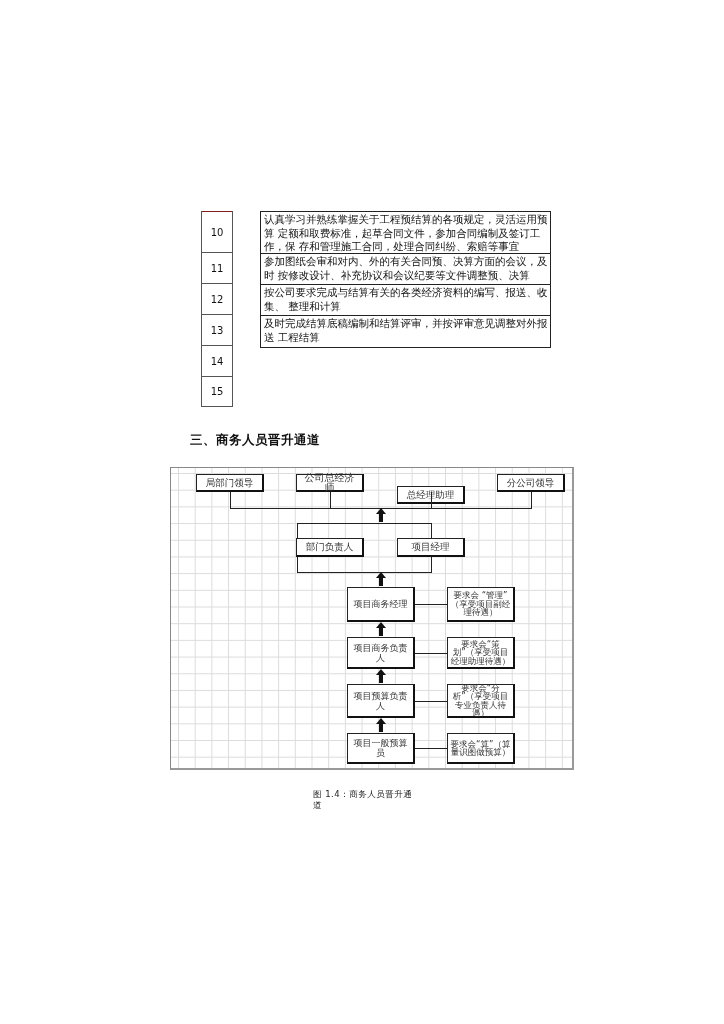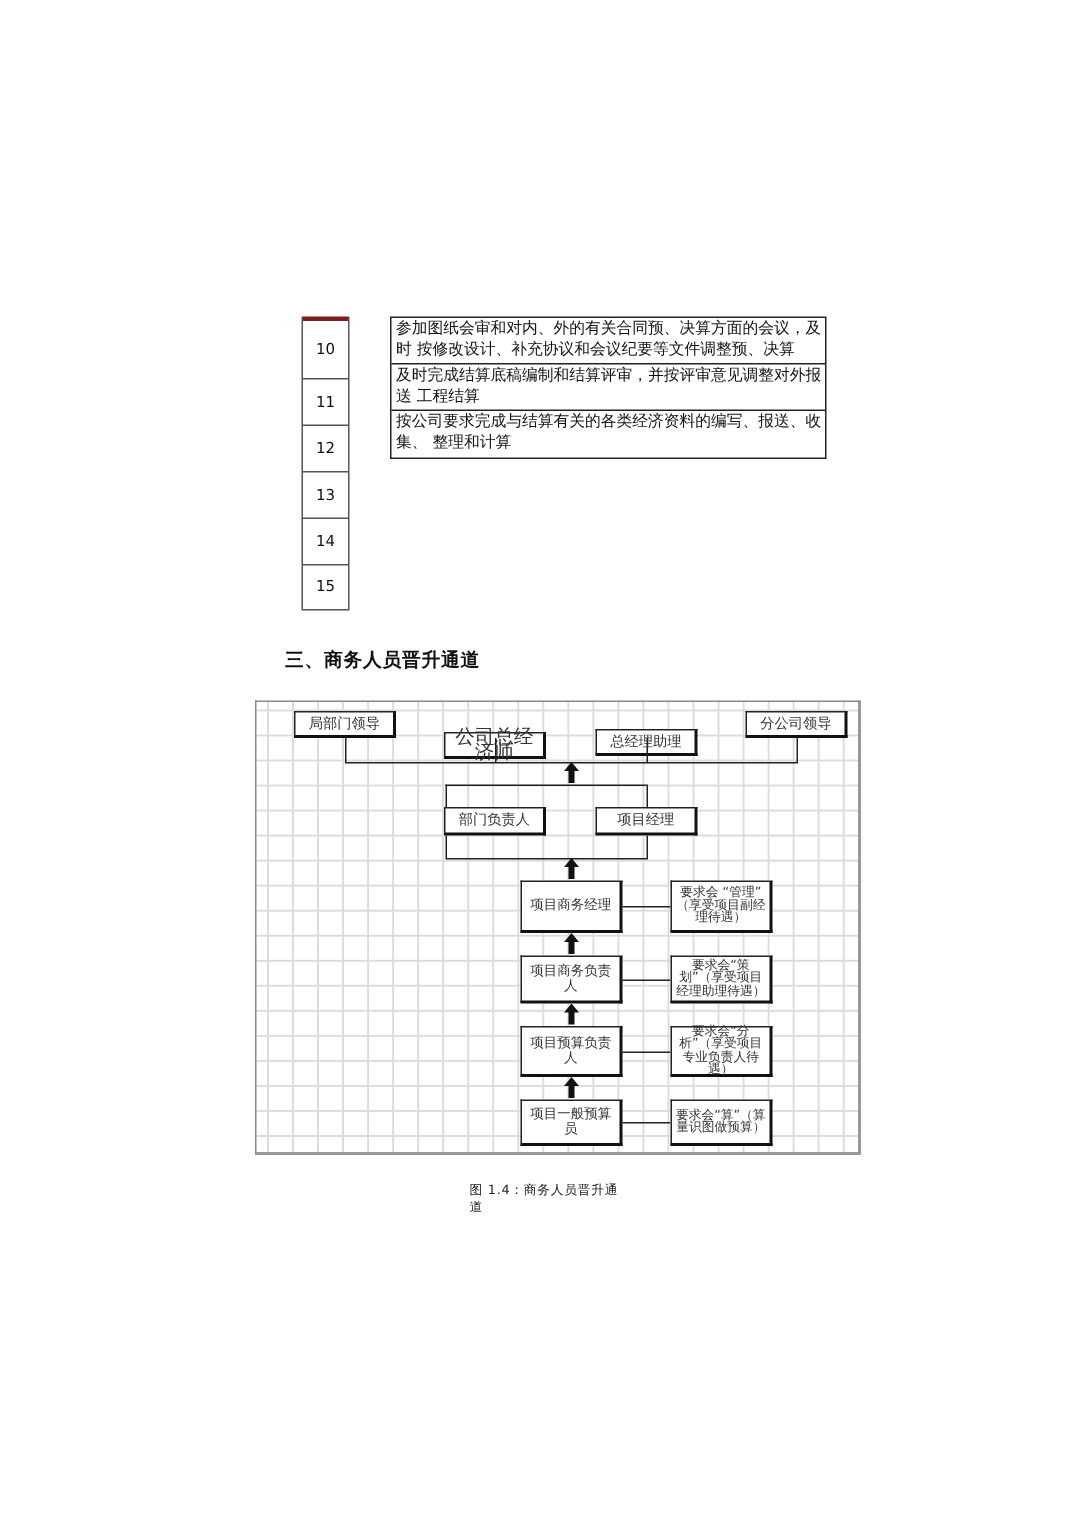--- a/index.html
+++ b/index.html
@@ -2,21 +2,21 @@
 <html><head>
 <meta charset="utf-8">
 <style>
   html, body { margin: 0; padding: 0; background: #ffffff; }
   body { width: 724px; height: 1024px; position: relative; overflow: hidden;
          font-family: "DejaVu Sans", "Liberation Sans", sans-serif; color: #111; }
   .numcol { position: absolute; left: 201px; top: 211px; width: 30px;
             border-left: 1px solid #555; border-right: 1px solid #555; }
   .numcell { display: flex; align-items: center; justify-content: center;
              font-size: 10px; border-bottom: 1px solid #555; box-sizing: border-box; }
-  .numcell:first-child { border-top: 3px solid #7f1d1d; }
+  .numcell:first-child { border-top: 1px solid #7f1d1d; }
   .desccol { position: absolute; left: 260px; top: 211px; width: 289px;
              border: 1px solid #222; border-right: 1.5px solid #222; border-bottom: 1.5px solid #222; }
   .desccell { font-size: 10.5px; line-height: 13.5px; padding: 1px 2px 1px 3px;
               border-bottom: 1px solid #222; box-sizing: border-box; overflow: hidden; }
   .desccell:last-child { border-bottom: none; }
   .section-title { position: absolute; left: 190px; top: 432px; font-size: 12.5px;
                    font-weight: bold; letter-spacing: 0.5px; }
   .diagram { position: absolute; left: 170px; top: 467px; width: 401px; height: 300px;
              border: 1px solid #888; border-right: 2px solid #999; border-bottom: 2px solid #999;
              background-color: #fff;
@@ -44,31 +44,32 @@
 <div class="numcol">
   <div class="numcell" style="height:42px">10</div>
   <div class="numcell" style="height:31px">11</div>
   <div class="numcell" style="height:31px">12</div>
   <div class="numcell" style="height:31px">13</div>
   <div class="numcell" style="height:31px">14</div>
   <div class="numcell" style="height:30px">15</div>
 </div>
 
 <div class="desccol">
+  <div class="desccell" style="height:42px">认真学习并熟练掌握关于工程预结算的各项规定，灵活运用预算 定额和取费标准，起草合同文件，参加合同编制及签订工作，保 存和管理施工合同，处理合同纠纷、索赔等事宜</div>
   <div class="desccell" style="height:31px">参加图纸会审和对内、外的有关合同预、决算方面的会议，及时 按修改设计、补充协议和会议纪要等文件调整预、决算</div>
+  <div class="desccell" style="height:31px">按公司要求完成与结算有关的各类经济资料的编写、报送、收集、 整理和计算</div>
   <div class="desccell" style="height:31px">及时完成结算底稿编制和结算评审，并按评审意见调整对外报送 工程结算</div>
-  <div class="desccell" style="height:31px">按公司要求完成与结算有关的各类经济资料的编写、报送、收集、 整理和计算</div>
 </div>
 
 <div class="section-title">三、商务人员晋升通道</div>
 
 <div class="diagram">
 
   <div class="box" style="left:25px;top:6px;width:68px;height:18px;font-size:9.5px">局部门领导</div>
-  <div class="box" style="left:125px;top:20px;width:68px;height:18px;font-size:13px">公司总经济师</div>
+  <div class="box" style="left:125px;top:6px;width:68px;height:18px;font-size:10px">公司总经济师</div>
   <div class="box" style="left:226px;top:18px;width:68px;height:18px;font-size:9.5px">总经理助理</div>
   <div class="box" style="left:326px;top:6px;width:68px;height:18px;font-size:9.5px">分公司领导</div>
 
   <div class="line" style="left:59px;top:24px;width:1px;height:16px"></div>
   <div class="line" style="left:159px;top:24px;width:1px;height:16px"></div>
   <div class="line" style="left:260px;top:24px;width:1px;height:16px"></div>
   <div class="line" style="left:360px;top:24px;width:1px;height:16px"></div>
   <div class="line" style="left:59px;top:40px;width:302px;height:1px"></div>
 
   <div class="arrow" style="left:207px;top:40px;height:15px">

